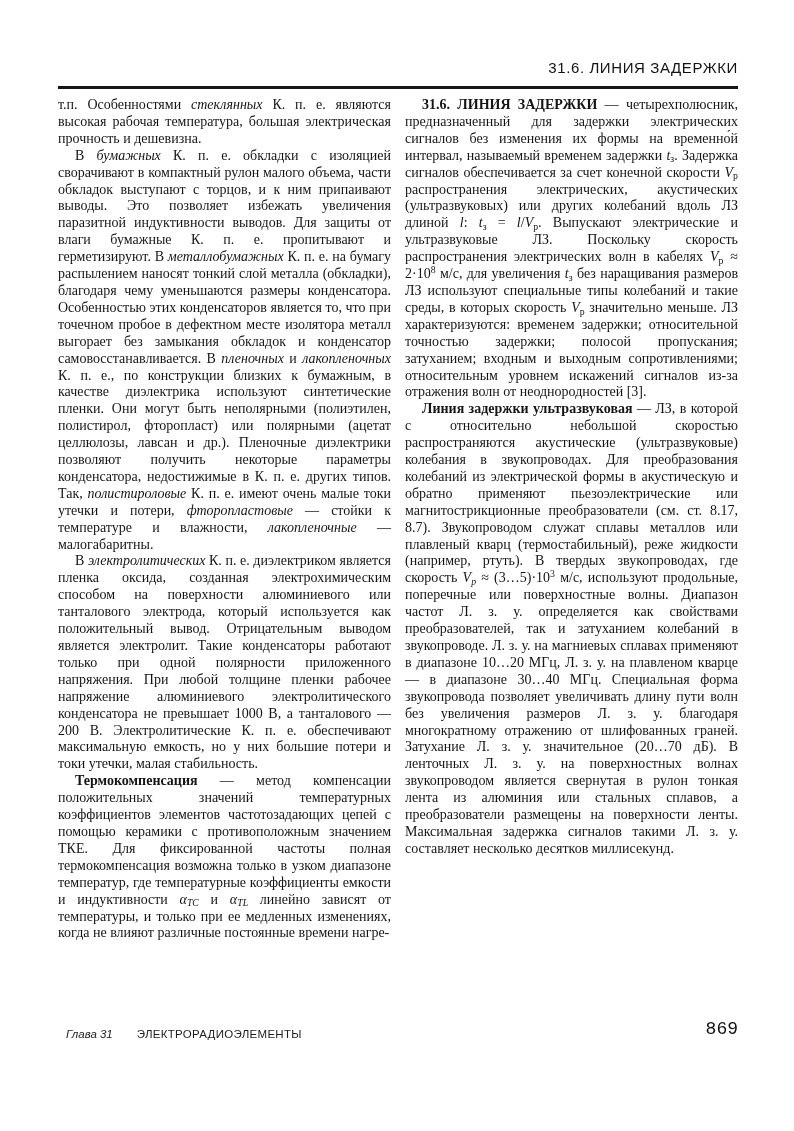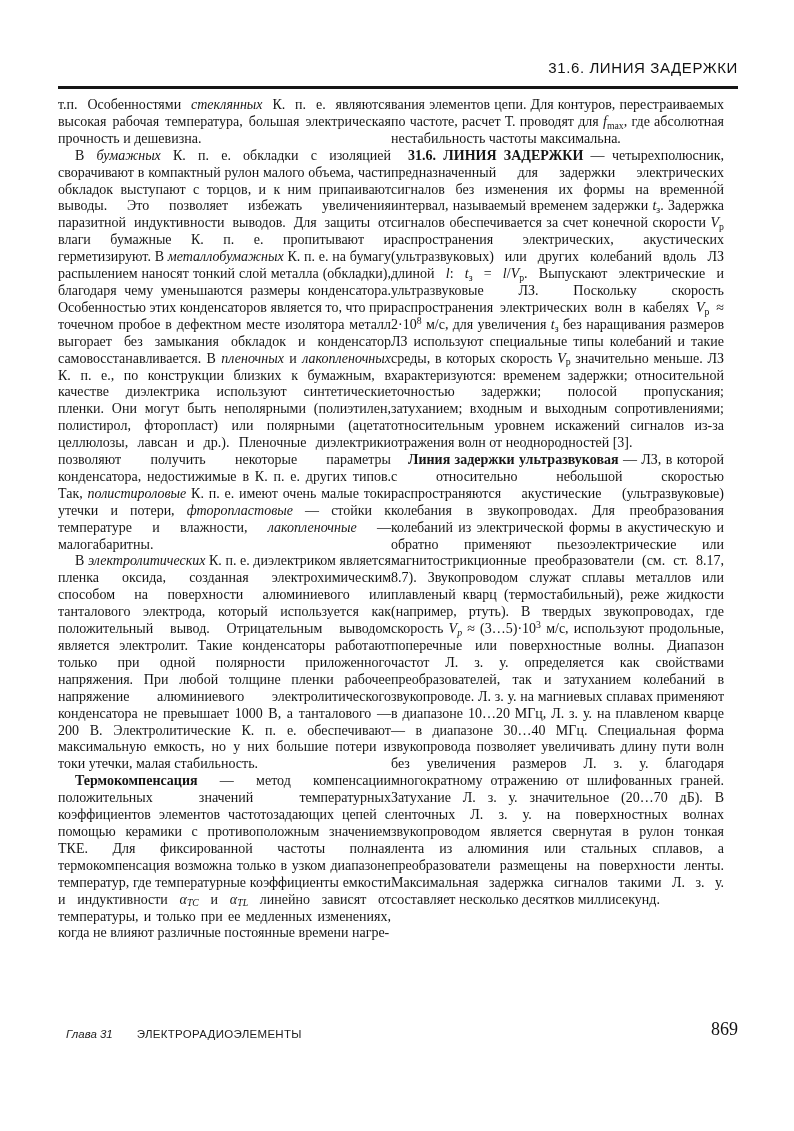--- a/index.html
+++ b/index.html
@@ -16,21 +16,21 @@
     text-align:right;
     font-family:"Liberation Sans",sans-serif;
     font-size:15px;letter-spacing:.6px;color:#121212;
   }
   .head-rule{
     position:absolute;left:58px;top:86px;width:680px;height:3px;
     background:#161616;
   }
   .cols{
     position:absolute;left:58px;top:97px;width:680px;
-    display:flex;
+    display:flex;gap:14px;
   }
   .col{
     width:333px;
     font-family:"Liberation Serif",serif;
     font-size:14px;line-height:16.9px;
     text-align:justify;
     hyphens:auto;-webkit-hyphens:auto;
     color:#151515;
   }
   .para{margin:0;text-indent:17px;}
@@ -42,42 +42,41 @@
   .s-sup{font-size:.7em;position:relative;top:-.5em;line-height:0;}
   .footer-left{
     position:absolute;left:66px;top:1028px;
     font-family:"Liberation Sans",sans-serif;
     font-size:11.5px;color:#1d1d1d;white-space:nowrap;
   }
   .chapter-label{font-style:italic;margin-right:24px;}
   .chapter-title{letter-spacing:.3px;}
   .page-number{
     position:absolute;right:56px;top:1019px;
-    font-family:Liberation Serif, serif;
+    font-family:Liberation Mono, monospace;
     font-size:18px;color:#111;
   }
 </style>
 </head>
 <body>
 
 <div class="page">
 
   <div class="running-head">31.6. ЛИНИЯ ЗАДЕРЖКИ</div>
 
   <div class="head-rule"></div>
 
   <div class="cols">
     <div class="col">
         <p class="para no-indent"><span>т.п. Особенностями </span><span class="s-i">стеклянных</span><span> К. п. е. являются высокая рабочая температура, большая электрическая прочность и дешевизна.</span></p>
         <p class="para"><span>В </span><span class="s-i">бумажных</span><span> К. п. е. обкладки с изоляцией сворачивают в компактный рулон малого объема, части обкладок выступают с торцов, и к ним припаивают выводы. Это позволяет избежать увеличения паразитной индуктивности выводов. Для защиты от влаги бумажные К. п. е. пропитывают и герметизируют. В </span><span class="s-i">металлобумажных</span><span> К. п. е. на бумагу распылением наносят тонкий слой металла (обкладки), благодаря чему уменьшаются размеры конденсатора. Особенностью этих конденсаторов является то, что при точечном пробое в дефектном месте изолятора металл выгорает без замыкания обкладок и конденсатор самовосстанавливается. В </span><span class="s-i">пленочных</span><span> и </span><span class="s-i">лакопленочных</span><span> К. п. е., по конструкции близких к бумажным, в качестве диэлектрика используют синтетические пленки. Они могут быть неполярными (полиэтилен, полистирол, фторопласт) или полярными (ацетат целлюлозы, лавсан и др.). Пленочные диэлектрики позволяют получить некоторые параметры конденсатора, недостижимые в К. п. е. других типов. Так, </span><span class="s-i">полистироловые</span><span> К. п. е. имеют очень малые токи утечки и потери, </span><span class="s-i">фторопластовые</span><span> — стойки к температуре и влажности, </span><span class="s-i">лакопленочные</span><span> — малогабаритны.</span></p>
         <p class="para"><span>В </span><span class="s-i">электролитических</span><span> К. п. е. диэлектриком является пленка оксида, созданная электрохимическим способом на поверхности алюминиевого или танталового электрода, который используется как положительный вывод. Отрицательным выводом является электролит. Такие конденсаторы работают только при одной полярности приложенного напряжения. При любой толщине пленки рабочее напряжение алюминиевого электролитического конденсатора не превышает 1000 В, а танталового — 200 В. Электролитические К. п. е. обеспечивают максимальную емкость, но у них большие потери и токи утечки, малая стабильность.</span></p>
         <p class="para"><span class="s-b">Термокомпенсация</span><span> — метод компенсации положительных значений температурных коэффициентов элементов частотозадающих цепей с помощью керамики с противоположным значением ТКЕ. Для фиксированной частоты полная термокомпенсация возможна только в узком диапазоне температур, где температурные коэффициенты емкости и индуктивности </span><span class="s-i">α</span><span class="s-isub">TC</span><span> и </span><span class="s-i">α</span><span class="s-isub">TL</span><span> линейно зависят от температуры, и только при ее медленных изменениях, когда не влияют различные постоянные времени нагре-</span></p>
       </div>
     <div class="col">
-        <p class="para no-indent"><span>вания элементов цепи. Для контуров, перестраиваемых по частоте, расчет Т. проводят для </span><span class="s-i">f</span><span class="s-sub">max</span><span>, где абсолютная нестабильность частоты максимальна.</span></p>
         <p class="para"><span class="s-b">31.6. ЛИНИЯ ЗАДЕРЖКИ</span><span> — четырехполюсник, предназначенный для задержки электрических сигналов без изменения их формы на временно́й интервал, называемый временем задержки </span><span class="s-i">t</span><span class="s-sub">з</span><span>. Задержка сигналов обеспечивается за счет конечной скорости </span><span class="s-i">V</span><span class="s-sub">р</span><span> распространения электрических, акустических (ультразвуковых) или других колебаний вдоль ЛЗ длиной </span><span class="s-i">l</span><span>: </span><span class="s-i">t</span><span class="s-sub">з</span><span> = </span><span class="s-i">l</span><span>/</span><span class="s-i">V</span><span class="s-sub">р</span><span>. Выпускают электрические и ультразвуковые ЛЗ. Поскольку скорость распространения электрических волн в кабелях </span><span class="s-i">V</span><span class="s-sub">р</span><span> ≈ 2·10</span><span class="s-sup">8</span><span> м/с, для увеличения </span><span class="s-i">t</span><span class="s-sub">з</span><span> без наращивания размеров ЛЗ используют специальные типы колебаний и такие среды, в которых скорость </span><span class="s-i">V</span><span class="s-sub">р</span><span> значительно меньше. ЛЗ характеризуются: временем задержки; относительной точностью задержки; полосой пропускания; затуханием; входным и выходным сопротивлениями; относительным уровнем искажений сигналов из-за отражения волн от неоднородностей [3].</span></p>
         <p class="para"><span class="s-b">Линия задержки ультразвуковая</span><span> — ЛЗ, в которой с относительно небольшой скоростью распространяются акустические (ультразвуковые) колебания в звукопроводах. Для преобразования колебаний из электрической формы в акустическую и обратно применяют пьезоэлектрические или магнитострикционные преобразователи (см. ст. 8.17, 8.7). Звукопроводом служат сплавы металлов или плавленый кварц (термостабильный), реже жидкости (например, ртуть). В твердых звукопроводах, где скорость </span><span class="s-i">V</span><span class="s-isub">р</span><span> ≈ (3…5)·10</span><span class="s-sup">3</span><span> м/с, используют продольные, поперечные или поверхностные волны. Диапазон частот Л. з. у. определяется как свойствами преобразователей, так и затуханием колебаний в звукопроводе. Л. з. у. на магниевых сплавах применяют в диапазоне 10…20 МГц, Л. з. у. на плавленом кварце — в диапазоне 30…40 МГц. Специальная форма звукопровода позволяет увеличивать длину пути волн без увеличения размеров Л. з. у. благодаря многократному отражению от шлифованных граней. Затухание Л. з. у. значительное (20…70 дБ). В ленточных Л. з. у. на поверхностных волнах звукопроводом является свернутая в рулон тонкая лента из алюминия или стальных сплавов, а преобразователи размещены на поверхности ленты. Максимальная задержка сигналов такими Л. з. у. составляет несколько десятков миллисекунд.</span></p>
       </div>
   </div>
 
   <div class="footer-left">
     <span class="chapter-label">Глава 31</span><span class="chapter-title">ЭЛЕКТРОРАДИОЭЛЕМЕНТЫ</span>
   </div>
 
   <div class="page-number">869</div>

